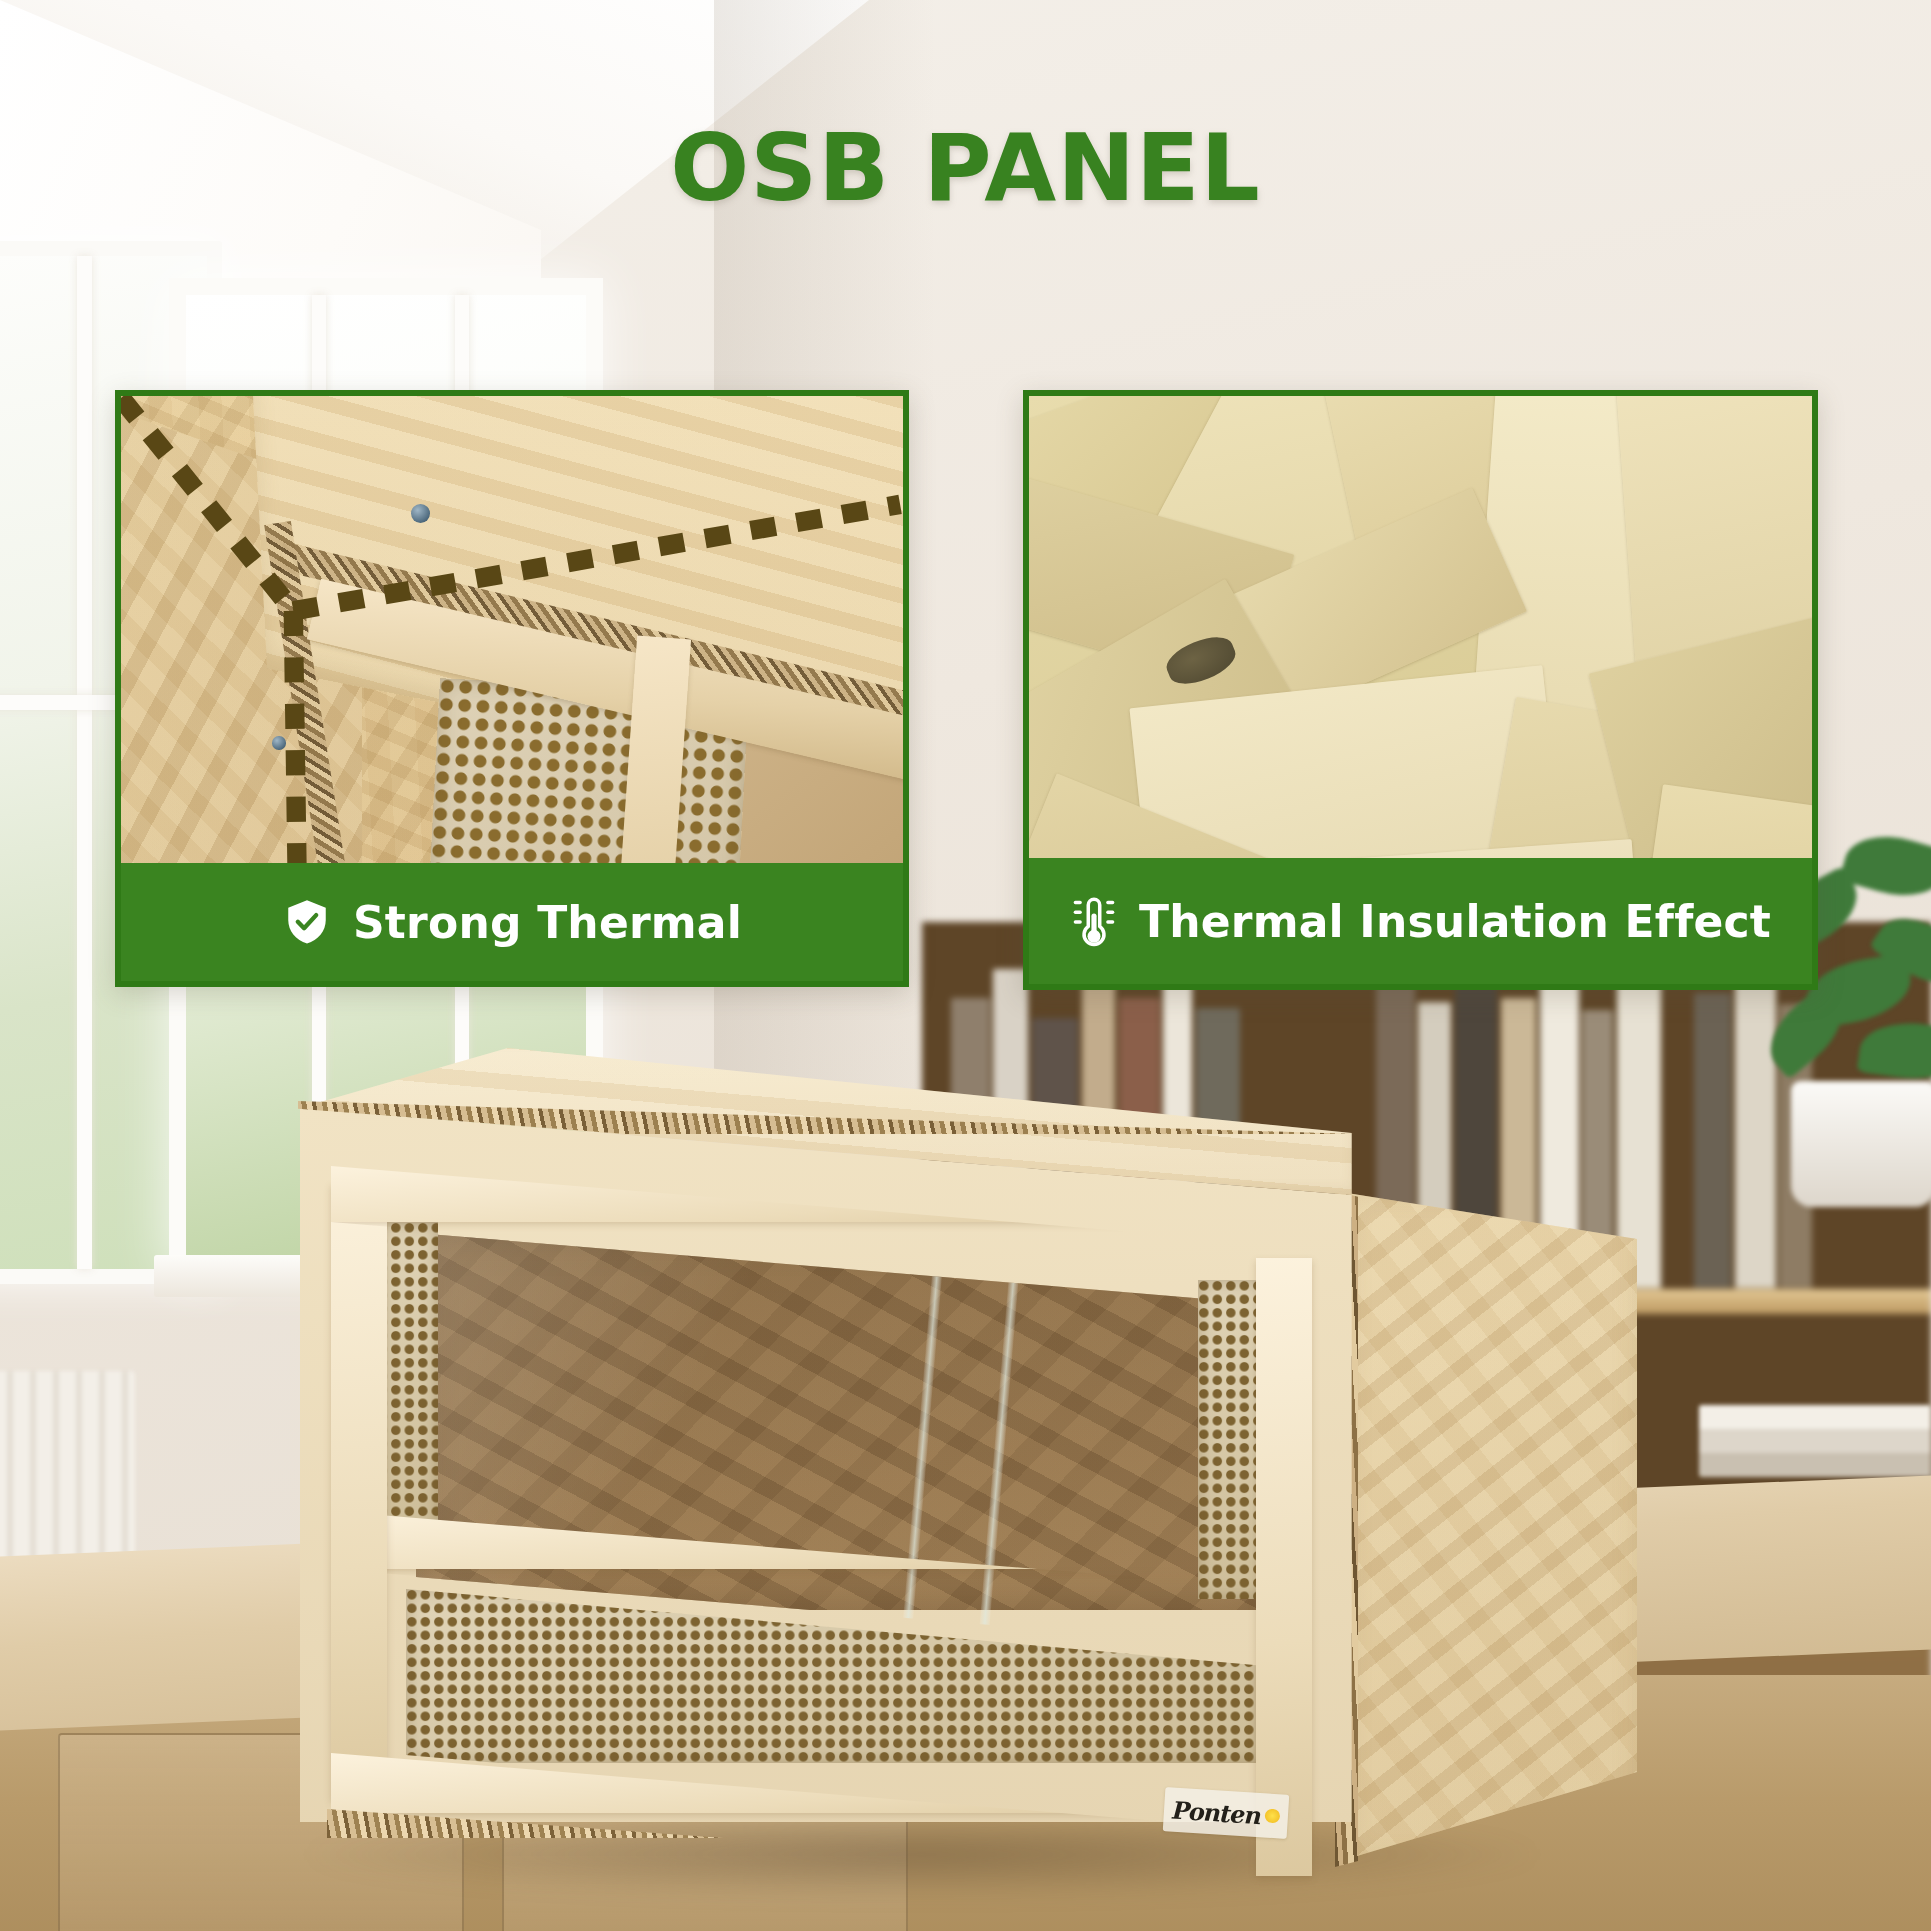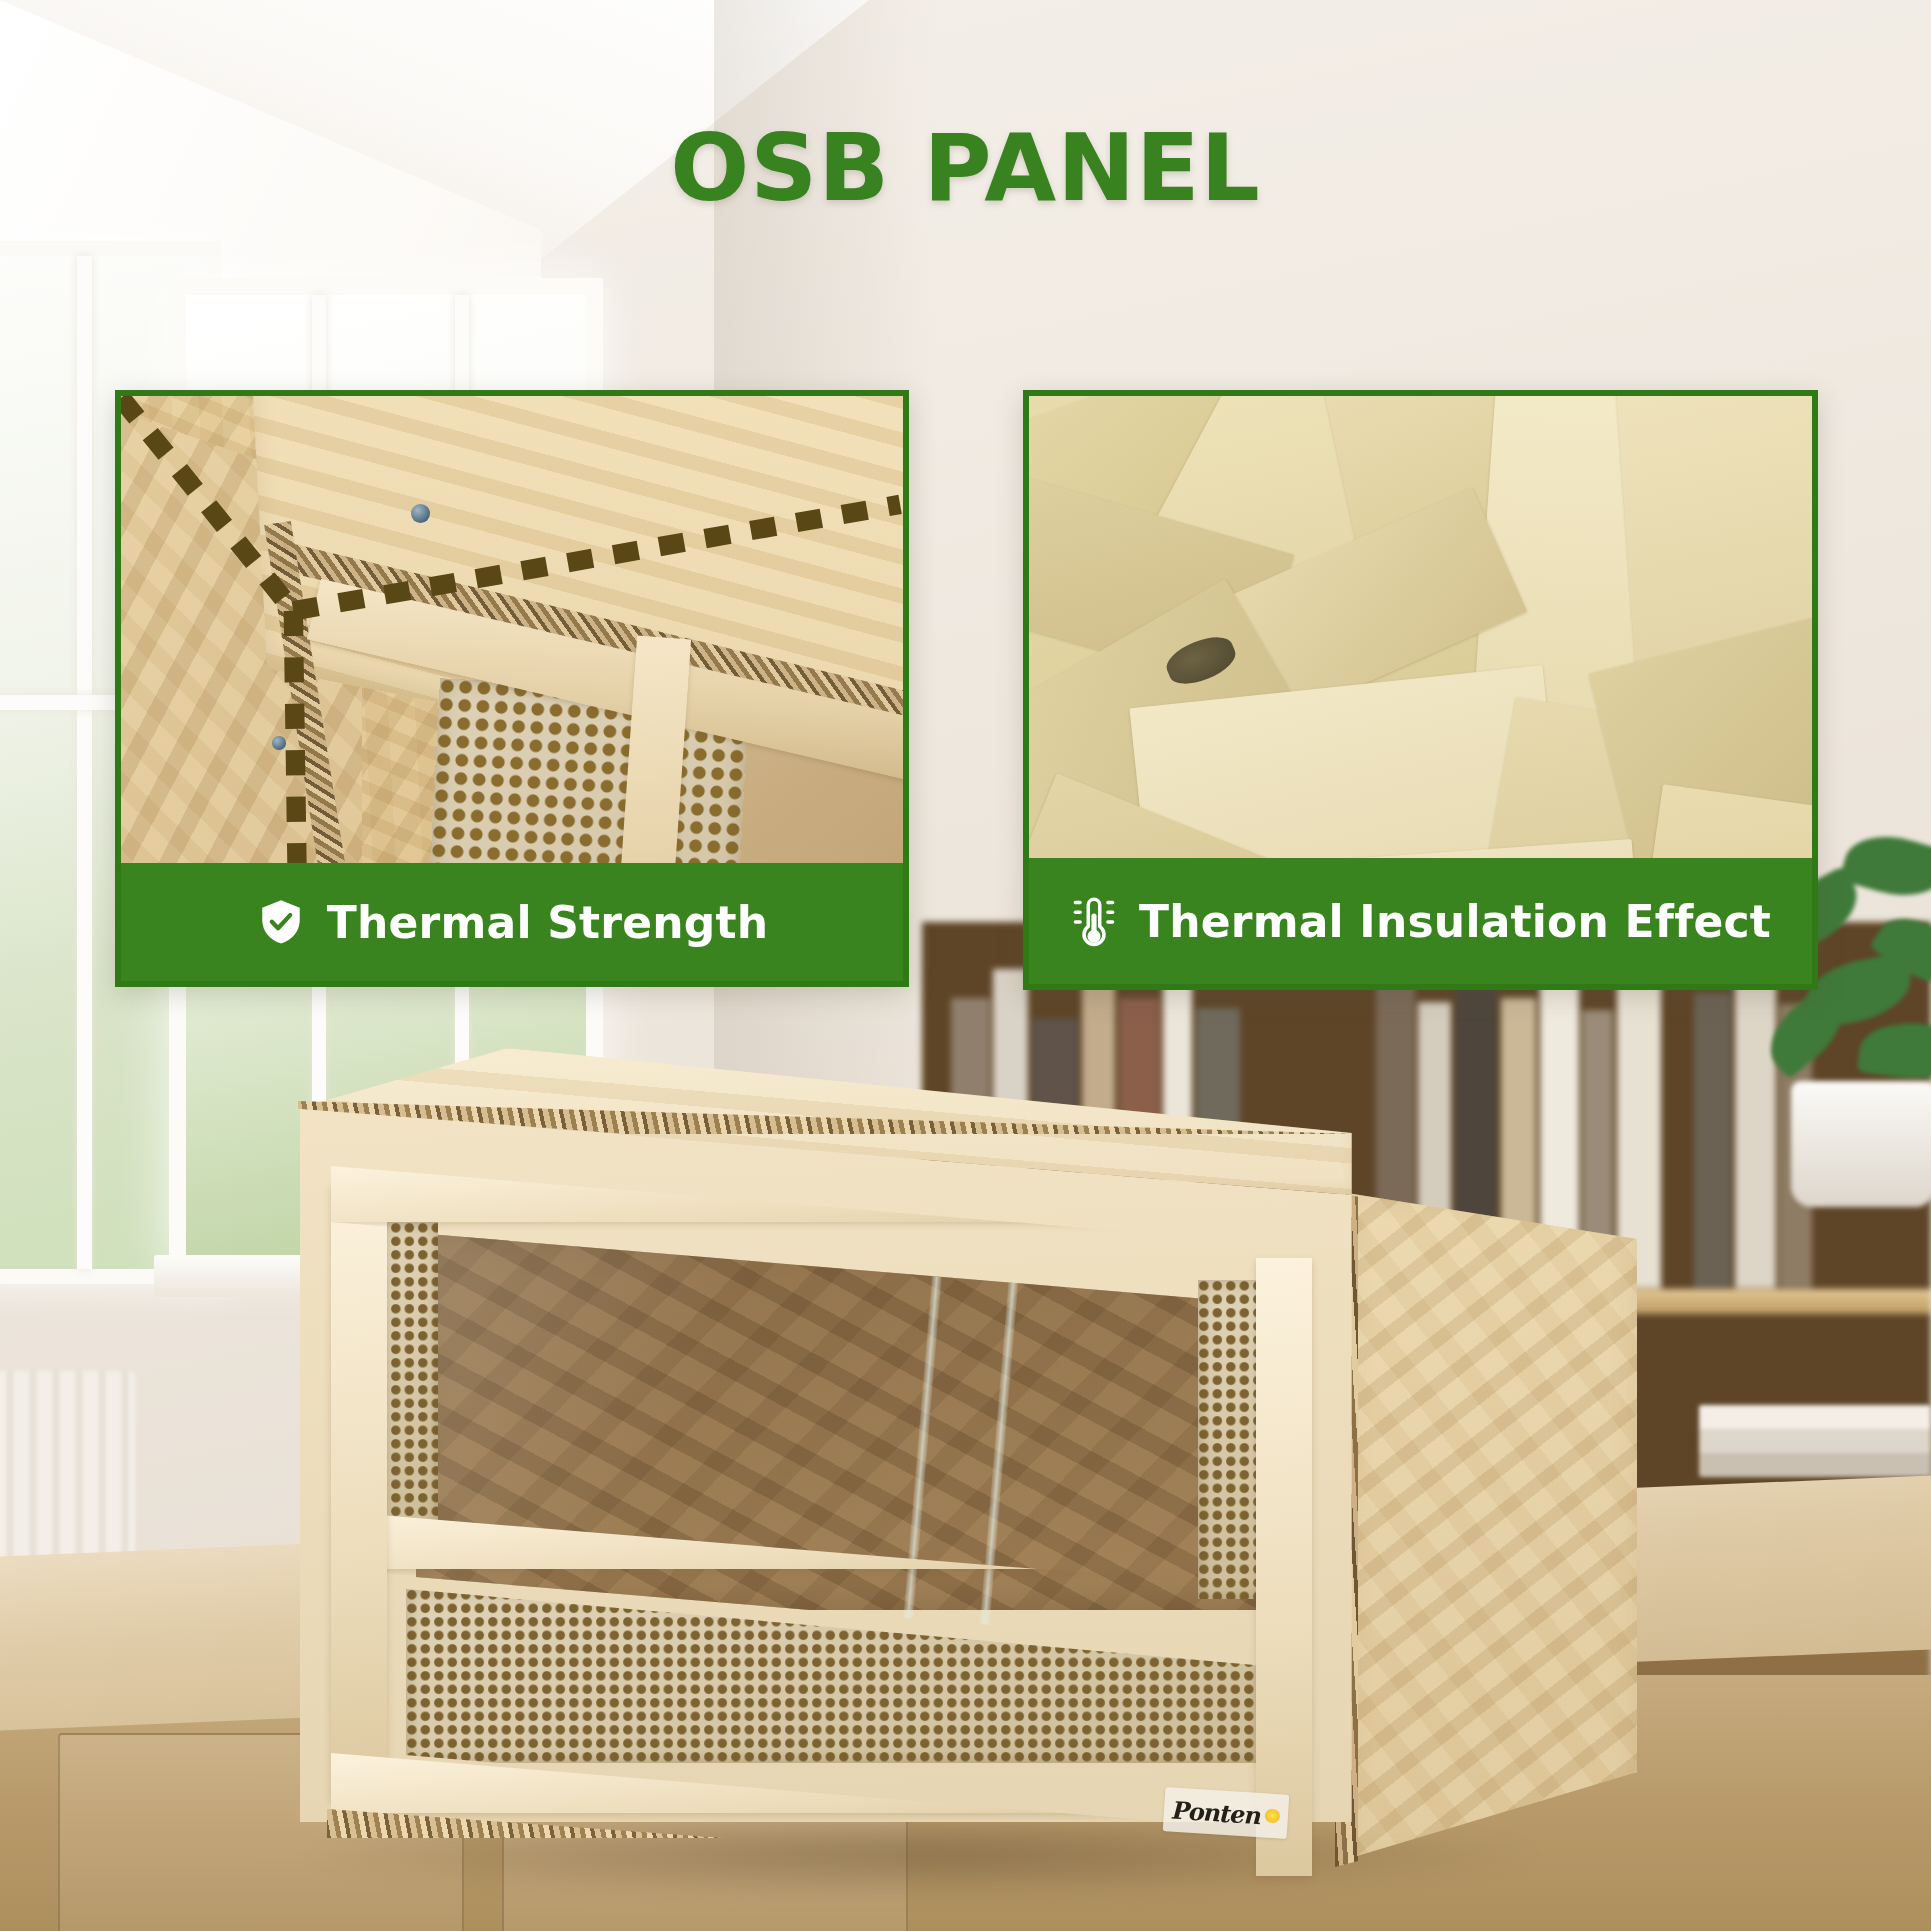--- a/index.html
+++ b/index.html
@@ -446,21 +446,21 @@
         <path d="M 178 222 L 805 112"></path>
         <path d="M 178 222 L 182 496"></path>
       </g>
     </svg>
   </div>
   <div class="card-bar">
     <svg width="50" height="58" viewBox="0 0 24 24">
       <path d="M12 1.6 L21 5.1 V11 c0 5.4-3.7 9.6-9 11.3 C6.7 20.6 3 16.4 3 11 V5.1 Z" fill="#ffffff"></path>
       <path d="M7.6 11.9 L10.6 15 L16.4 8.7" fill="none" stroke="#3a8420" stroke-width="2.1" stroke-linecap="round" stroke-linejoin="round"></path>
     </svg>
-    <span class="label">Thermal Strength</span>
+    <span class="label">Strong Thermal</span>
   </div>
 </div>
 
 <div class="card" id="card-right">
   <div class="card-photo">
     <div class="osb-macro">
       <div class="strand" style="left:-29px;  top:-19.3px; width:319px;height:154px;transform:rotate(-20deg);background:linear-gradient(160deg,#e4d7a6,#d6c68f);"></div>
       <div class="strand" style="left:145px;  top:-39px; width:251px;height:319px;transform:rotate(28deg);background:linear-gradient(140deg,#f0e5bd,#dfd1a0);"></div>
       <div class="strand" style="left:319px;  top:-29px; width:193px;height:251px;transform:rotate(-12deg);background:linear-gradient(170deg,#e9dcb0,#d9c894);"></div>
       <div class="strand" style="left:454px;  top:-24px; width:193px;height:406px;transform:rotate(4deg);background:linear-gradient(178deg,#f4ebc9,#e6d9ae);"></div>

